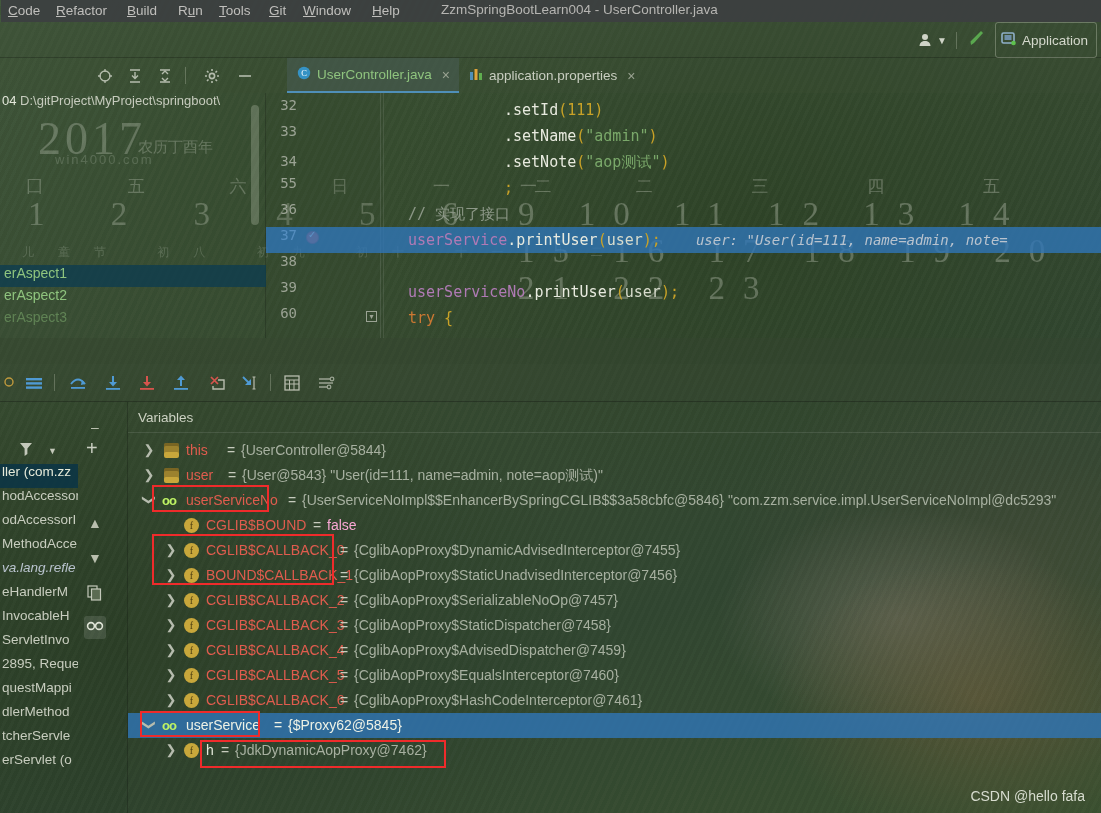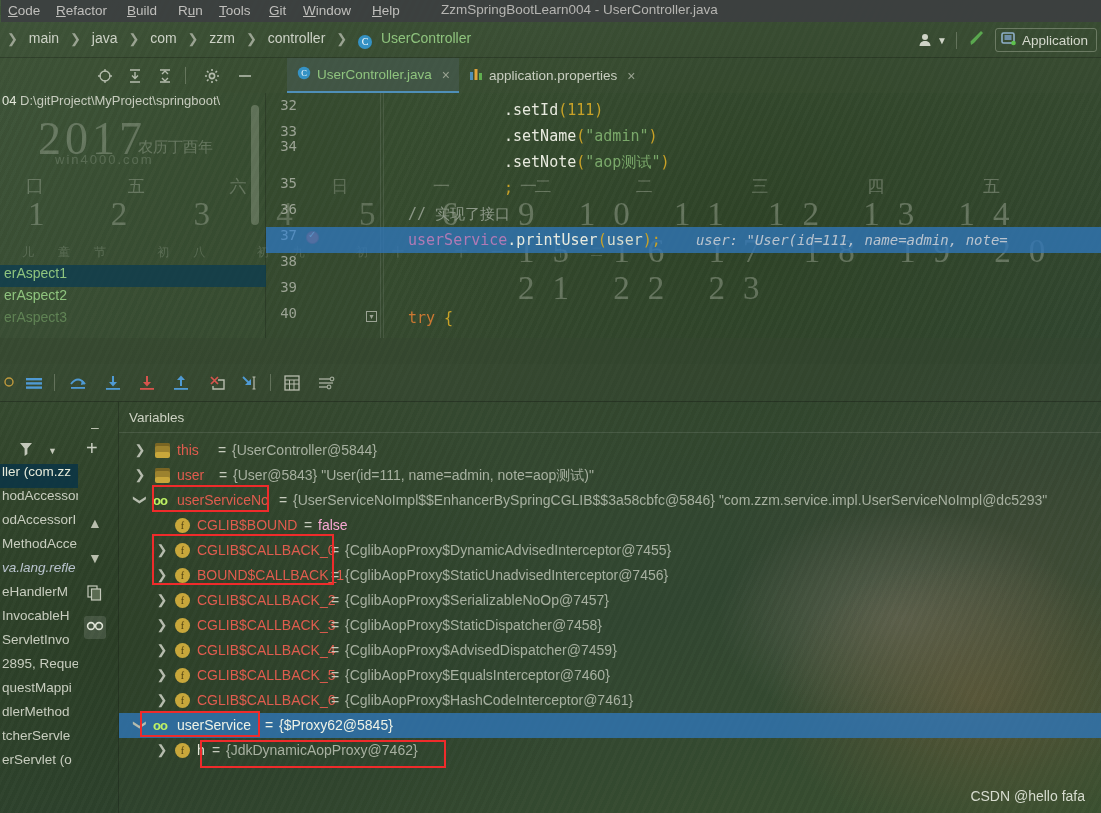--- a/index.html
+++ b/index.html
@@ -67,21 +67,21 @@
   .crumbs .cname { color:#8fc47e; }
   .crumbs .cicon {
     display:inline-block; width:14px; height:14px; border-radius:50%;
     background:#3592c4; color:#fff; font-size:10px; line-height:14px; text-align:center;
     vertical-align:-2px; margin-right:5px; font-family:"Liberation Serif",serif;
   }
   .nav-right { position:absolute; right:0; top:0; height:36px; display:flex; align-items:center; gap:9px; padding-right:4px;}
   .runcfg {
     display:flex; align-items:center; gap:6px;
     border:1px solid rgba(170,180,160,.45); border-radius:3px;
-    height:24px; padding:0 8px 0 5px; color:#d4d8cc; font-size:13.5px;
+    height:36px; padding:0 8px 0 5px; color:#d4d8cc; font-size:13.5px;
   }
   .vsep { width:1px; height:17px; background:rgba(180,190,170,.35); }
 
   
   .edtoolbar {
     position:absolute; left:0; top:58px; width:1101px; height:35px;
     background: rgba(62,78,56,.24);
   }
   .tabstrip { position:absolute; left:287px; top:58px; height:35px; display:flex; }
   .tab {
@@ -176,21 +176,21 @@
   }
   .frame-row { position:absolute; left:0; width:78px; height:24px; font-size:13.5px; color:#c8cdbf; white-space:nowrap; padding-left:2px;}
   .frame-row.sel { background: rgba(11,52,70,.86); color:#e6ead9; }
   .frame-row i { color:#b9c3ce; }
 
   .sidebtns { position:absolute; left:78px; top:0; width:32px; height:411px; }
   .sb { position:absolute; left:6px; width:22px; height:20px; color:#b9bfae; font-size:14px; text-align:center; }
   .sb.box { background: rgba(255,255,255,.12); border-radius:3px; }
 
   .varpanel {
-    position:absolute; left:118px; top:0; right:0; height:411px;
+    position:absolute; left:127px; top:0; right:0; height:411px;
     background: rgba(60,78,56,.16);
     border-left:1px solid rgba(0,0,0,.22);
   }
   .varhdr { position:absolute; left:10px; top:8px; font-size:13.5px; color:#cdd2c3; }
   .varhdr-line { position:absolute; left:0; top:30px; width:991px; height:1px; background: rgba(255,255,255,.10); }
 
   .vrow {
     position:absolute; left:0; width:991px; height:25px;
     font-size:14px; white-space:nowrap;
   }
@@ -244,35 +244,20 @@
     <div class="mi" style="left:121px"><u>B</u>uild</div>
     <div class="mi" style="left:172px">R<u>u</u>n</div>
     <div class="mi" style="left:213px"><u>T</u>ools</div>
     <div class="mi" style="left:263px"><u>G</u>it</div>
     <div class="mi" style="left:297px"><u>W</u>indow</div>
     <div class="mi" style="left:366px"><u>H</u>elp</div>
     <div class="win-title">ZzmSpringBootLearn004 - UserController.java</div>
   </div>
 
   <div class="navbar">
-    <div class="crumbs">
-      <span class="sep">❯</span>
-      <span>main</span>
-      <span class="sep">❯</span>
-      <span>java</span>
-      <span class="sep">❯</span>
-      <span>com</span>
-      <span class="sep">❯</span>
-      <span>zzm</span>
-      <span class="sep">❯</span>
-      <span>controller</span>
-      <span class="sep">❯</span>
-      <span class="cicon">C</span>
-      <span class="cname">UserController</span>
-    </div>
     <div class="nav-right">
       <span style="display:flex;align-items:center;gap:3px;">
         <svg width="16" height="16" viewBox="0 0 16 16">
             <circle cx="7" cy="5" r="3" fill="#cfd4c7"></circle>
             <path d="M1.5 14c0-3.1 2.5-5 5.5-5s5.5 1.9 5.5 5z" fill="#cfd4c7"></path>
           </svg>
         <span style="color:#cfd4c7;font-size:10px;">▼</span>
       </span>
       <span class="vsep"></span>
       <span>
@@ -368,28 +353,28 @@
       <span style="padding-left:54px;">erAspect2</span>
     </div>
     <div class="aspect-row dim" style="top:216px; left:-52px; width:318px; opacity:.55;">
       <span style="padding-left:54px;">erAspect3</span>
     </div>
 
     <div class="gutter">
       <div class="vline"></div>
       <div class="lnum" style="top:4px">32</div>
       <div class="lnum" style="top:30px">33</div>
-      <div class="lnum" style="top:45px">34</div>
-      <div class="lnum" style="top:82px">35</div>
+      <div class="lnum" style="top:60px">34</div>
+      <div class="lnum" style="top:82px">55</div>
       <div class="lnum" style="top:108px">36</div>
       <div class="lnum cur" style="top:134px">37</div>
       <div class="bp" style="top:138px"></div>
       <div class="lnum" style="top:160px">38</div>
       <div class="lnum" style="top:186px">39</div>
-      <div class="lnum" style="top:212px">40</div>
+      <div class="lnum" style="top:212px">60</div>
       <div class="foldmark" style="top:218px">▾</div>
     </div>
 
     <div class="codearea">
       <div class="cl" style="top:4px;">
         <span style="display:inline-block;width:120px"></span><span class="k-method">.setId</span><span class="k-paren">(</span><span class="k-num">111</span><span class="k-paren">)</span>
       </div>
       <div class="cl" style="top:30px;">
         <span style="display:inline-block;width:120px"></span><span class="k-method">.setName</span><span class="k-paren">(</span><span class="k-str">"admin"</span><span class="k-paren">)</span>
       </div>
@@ -398,20 +383,23 @@
       </div>
       <div class="cl" style="top:82px;">
         <span style="display:inline-block;width:120px"></span><span class="k-semi">;</span>
       </div>
       <div class="cl" style="top:108px;">
         <span style="display:inline-block;width:24px"></span><span class="k-comment">// 实现了接口</span>
       </div>
       <div class="cl hl" style="top:134px;">
         <span style="display:inline-block;width:24px"></span><span class="k-field">userService</span><span class="k-method">.printUser</span><span class="k-paren">(</span><span class="k-punc">user</span><span class="k-paren">)</span><span class="k-semi">;</span>
         <span class="hint" style="margin-left:26px;">user:  "User(id=111, name=admin, note=</span>
+      </div>
+      <div class="cl" style="top:186px;">
+        <span style="display:inline-block;width:24px"></span><span class="k-field">userServiceNo</span><span class="k-method">.printUser</span><span class="k-paren">(</span><span class="k-punc">user</span><span class="k-paren">)</span><span class="k-semi">;</span>
       </div>
       <div class="cl" style="top:212px;">
         <span style="display:inline-block;width:24px"></span><span class="k-kw">try</span><span class="k-paren"> {</span>
       </div>
     </div>
   </div>
 
   <div class="dbgdivider"></div>
 
   <div class="dbgtoolbar">

